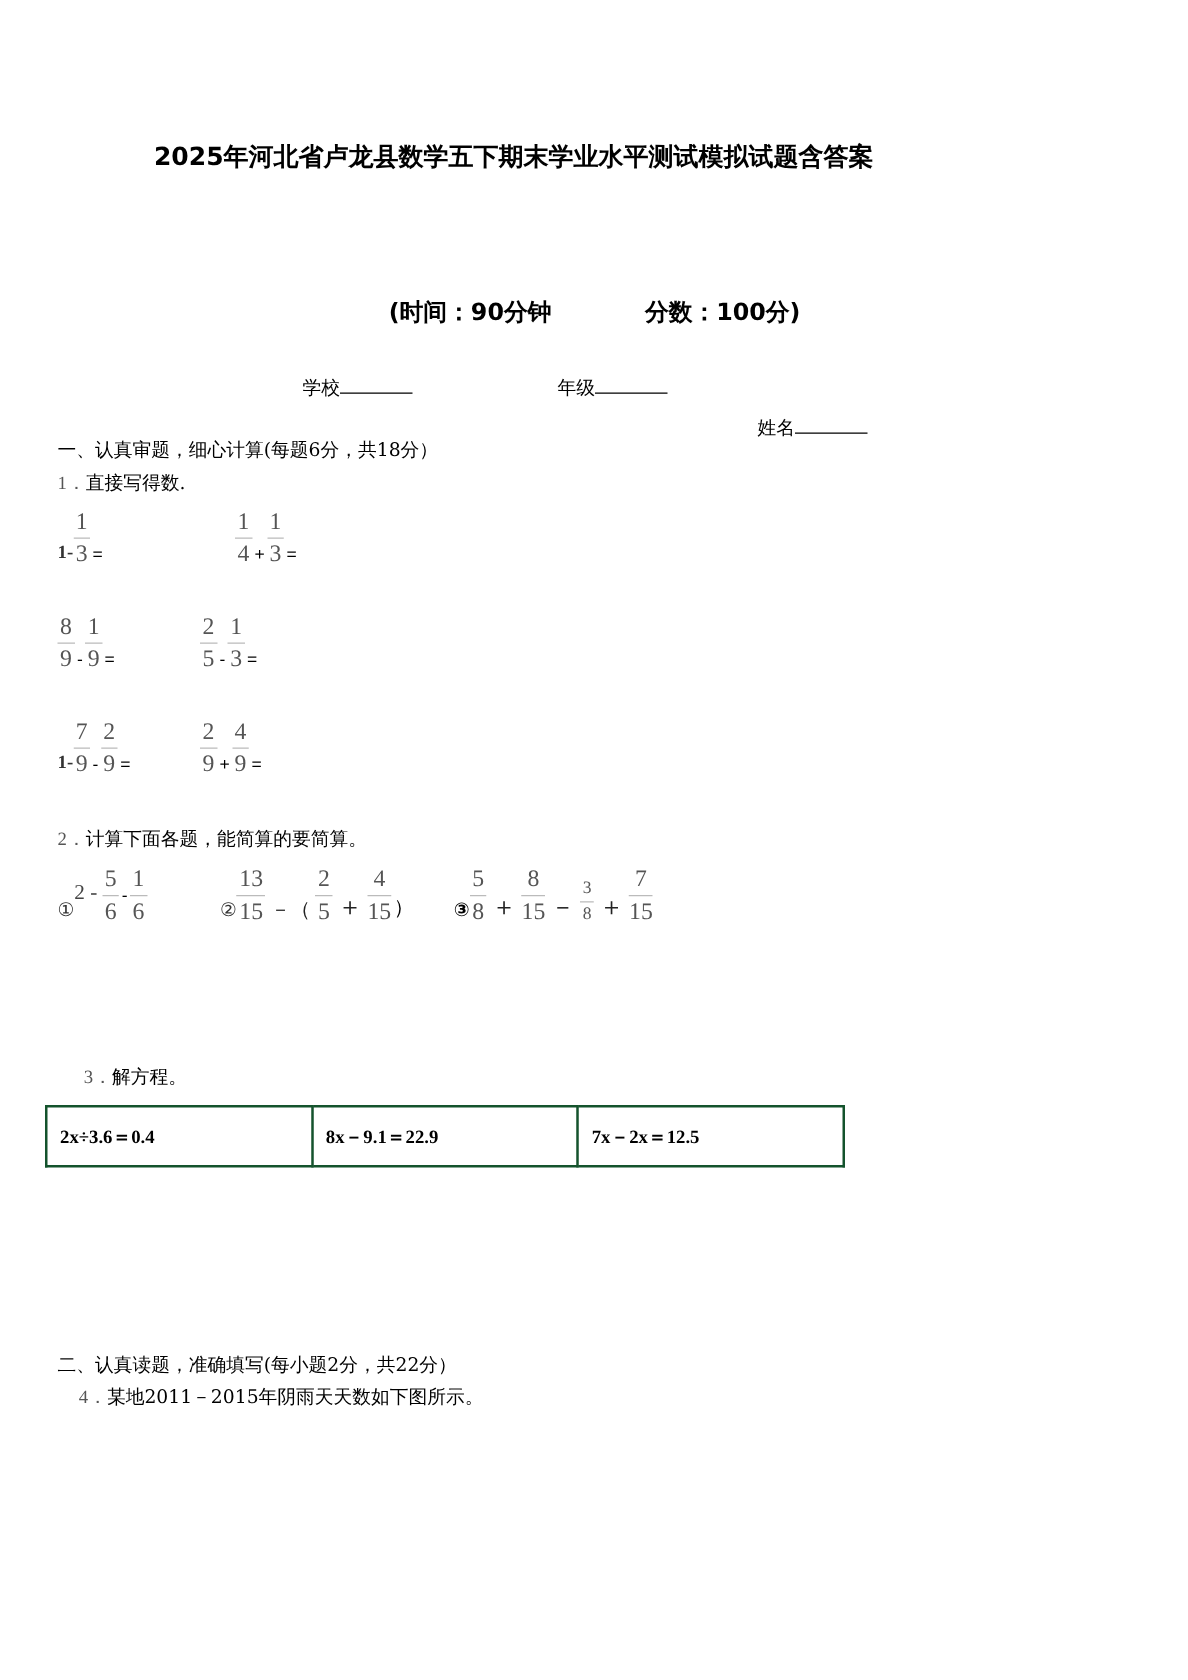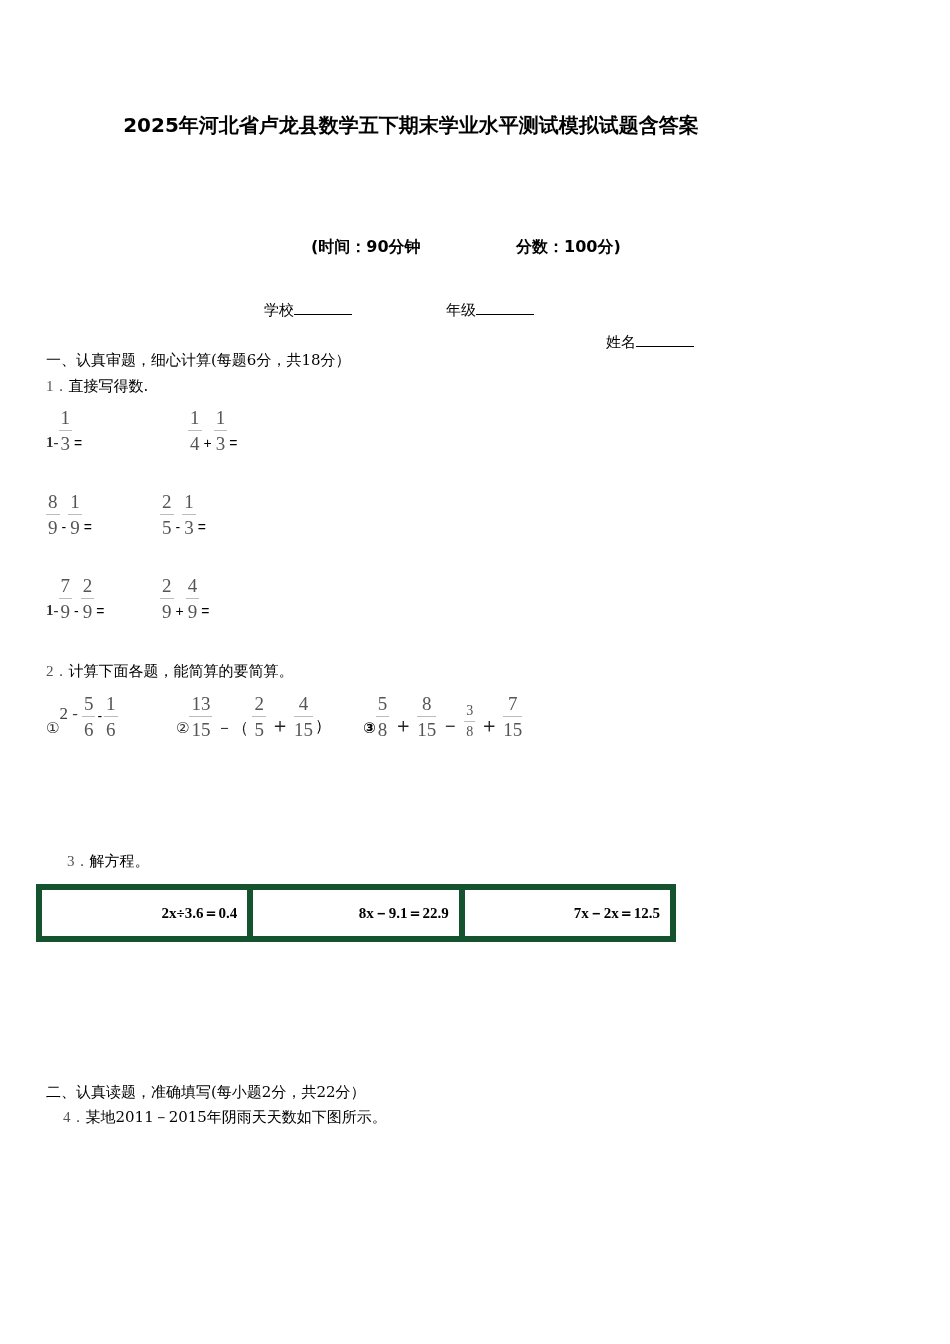--- a/index.html
+++ b/index.html
@@ -1,44 +1,44 @@
 <!DOCTYPE html>
 <html><head>
 <meta charset="utf-8">
 <style>
   html, body { margin: 0; padding: 0; background: #ffffff; }
   body { width: 950px; height: 1344px; position: relative; overflow: hidden; color: #000; font-family: "DejaVu Sans", sans-serif; }
   .abs { position: absolute; }
   .title { left: 0; width: 822px; top: 112px; text-align: center; font-size: 20px; font-weight: bold; letter-spacing: 0px; }
-  .subinfo { top: 237px; font-size: 16px; font-weight: bold; }
+  .subinfo { top: 237px; font-size: 19px; font-weight: bold; }
   .blank-row { top: 300px; font-size: 15px; }
   .blank { display: inline-block; width: 58px; border-bottom: 1px solid #000; height: 14px; vertical-align: baseline; }
   .section { font-family: "DejaVu Serif", serif; font-size: 15px; }
   .qnum { color: #555; font-family: "Liberation Serif", serif; }
   .frac { display: inline-block; text-align: center; vertical-align: middle; font-family: "Liberation Serif", serif; color: #555; font-size: 19px; line-height: 1; }
   .frac .n { display: block; padding: 0 2px 3px 2px; border-bottom: 1px solid #bbb; }
   .frac .d { display: block; padding-top: 3px; }
   .frac.small { font-size: 14px; }
   .expr { font-family: "Liberation Serif", serif; font-size: 15px; color: #333; display: flex; align-items: flex-end; }
   .op { font-family: "Liberation Sans", sans-serif; font-size: 14px; color: #000; padding: 0 2px 2px 2px; }
   .op.big { font-size: 20px; padding: 0 4px 0 4px; color: #222; }
   .lead { font-weight: bold; font-family: "Liberation Serif", serif; font-size: 15px; padding-bottom: 2px; }
   .circ { font-family: "DejaVu Sans", sans-serif; font-size: 15px; color: #333; padding-bottom: 2px; }
   table.eq { border-collapse: collapse; left: 36px; top: 884px; width: 640px; }
-  table.eq td { border: 6px solid #14532d; height: 46px; padding: 0 10px; font-family: "Liberation Serif", serif; font-weight: bold; font-size: 15px; width: 33%; text-align: right; }
+  table.eq td { border: 2px solid #14532d; height: 46px; padding: 0 10px; font-family: "Liberation Serif", serif; font-weight: bold; font-size: 15px; width: 33%; }
 </style>
 </head>
 <body>
 
 <div class="abs title">2025年河北省卢龙县数学五下期末学业水平测试模拟试题含答案</div>
 
 <div class="abs subinfo" style="left:311px;">(时间：90分钟</div>
 <div class="abs subinfo" style="left:516px;">分数：100分)</div>
 
-<div class="abs blank-row" style="left:264px;">
+<div class="abs blank-row" style="left:242px;">
   <span>学校</span><span class="blank"></span>
 </div>
 <div class="abs blank-row" style="left:446px;">
   <span>年级</span><span class="blank"></span>
 </div>
 <div class="abs blank-row" style="left:606px;margin-top:32px;">
   <span>姓名</span><span class="blank"></span>
 </div>
 
 <div class="abs section" style="left:46px; top:351px;">一、认真审题，细心计算(每题6分，共18分）</div>

